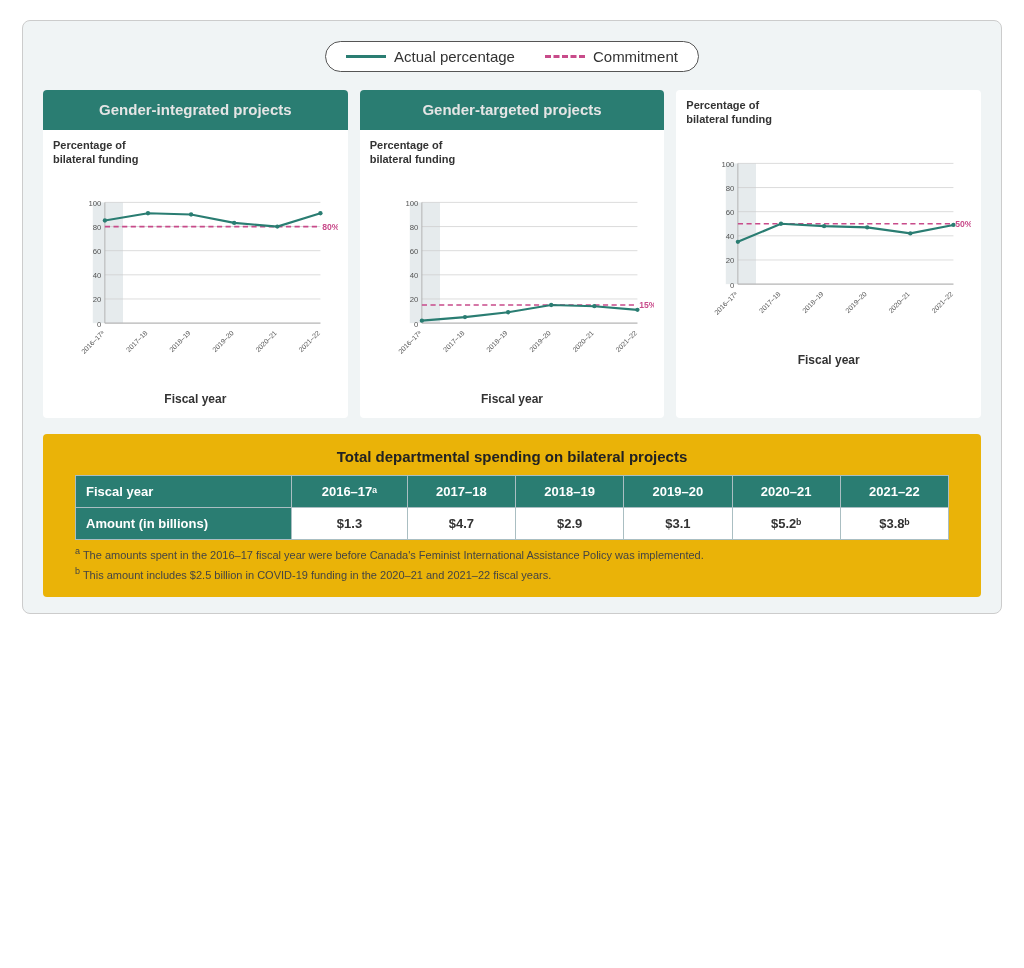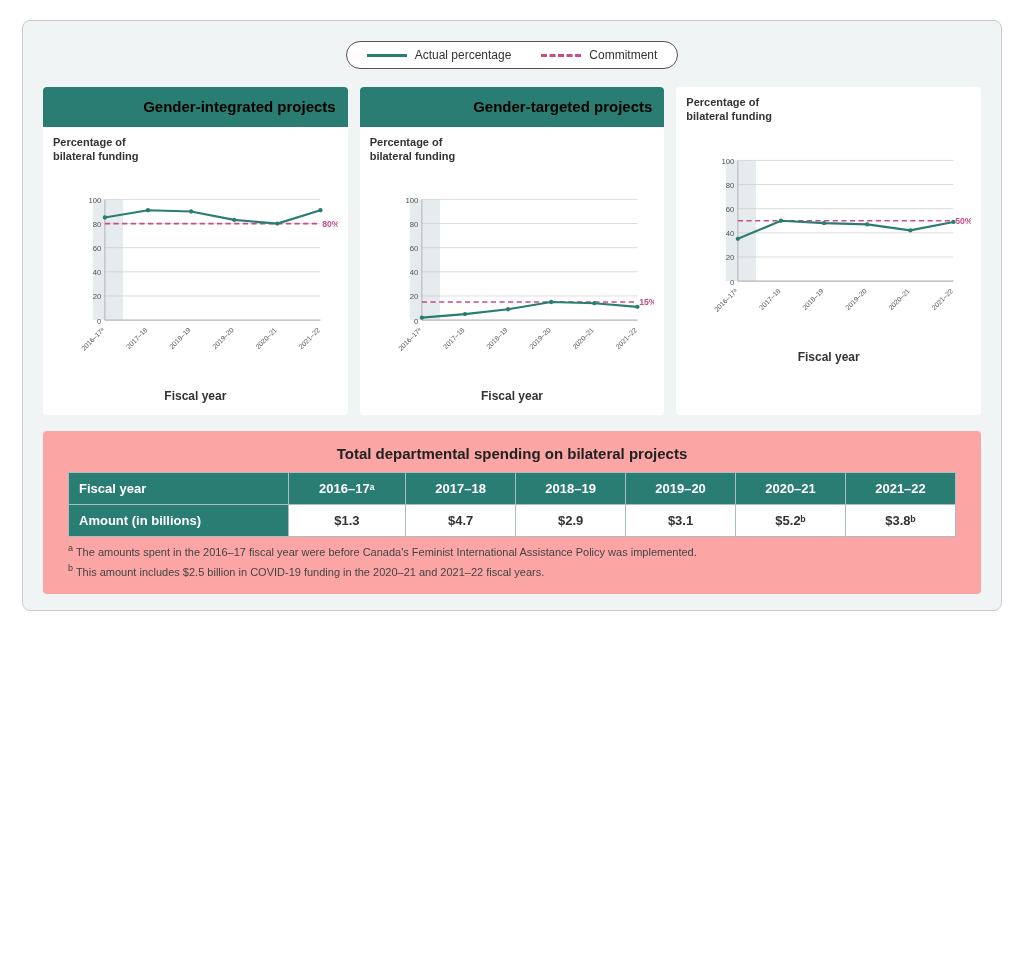--- a/index.html
+++ b/index.html
@@ -23,21 +23,21 @@
       display: flex;
       justify-content: center;
       align-items: center;
       gap: 30px;
       margin-bottom: 18px;
     }
     .legend-item {
       display: flex;
       align-items: center;
       gap: 8px;
-      font-size: 12px;
+      font-size: 15px;
     }
     .legend-line-solid {
       width: 40px;
       height: 3px;
       background: #2a7d72;
       display: inline-block;
     }
     .legend-line-dashed {
       width: 40px;
       height: 0;
@@ -61,24 +61,24 @@
     }
     .chart-block {
       flex: 1;
       background: #fff;
       border-radius: 4px;
       padding: 0 0 8px 0;
       overflow: hidden;
     }
     .chart-title {
       background: #2a7d72;
-      color: #000000;
+      color: #e5e5e5;
       font-size: 15px;
       font-weight: bold;
-      text-align: right;
+      text-align: center;
       padding: 10px 12px;
       line-height: 1.3;
     }
     .chart-ylabel {
       font-size: 11px;
       color: #333;
       padding: 8px 10px 2px 10px;
       font-weight: bold;
       line-height: 1.3;
     }
@@ -89,23 +89,23 @@
     }
     .chart-xlabel {
       text-align: center;
       font-size: 12px;
       font-weight: bold;
       color: #333;
       padding: 4px 0 4px 0;
     }
     
     .bottom-section {
-      background: #fca5a5;
+      background: #eab308;
       border-radius: 4px;
-      padding: 14px 25px 12px;
+      padding: 14px 32px 12px;
     }
     .table-title {
       text-align: center;
       font-size: 15px;
       font-weight: bold;
       margin-bottom: 10px;
       color: #222;
     }
     .spending-table {
       width: 100%;

